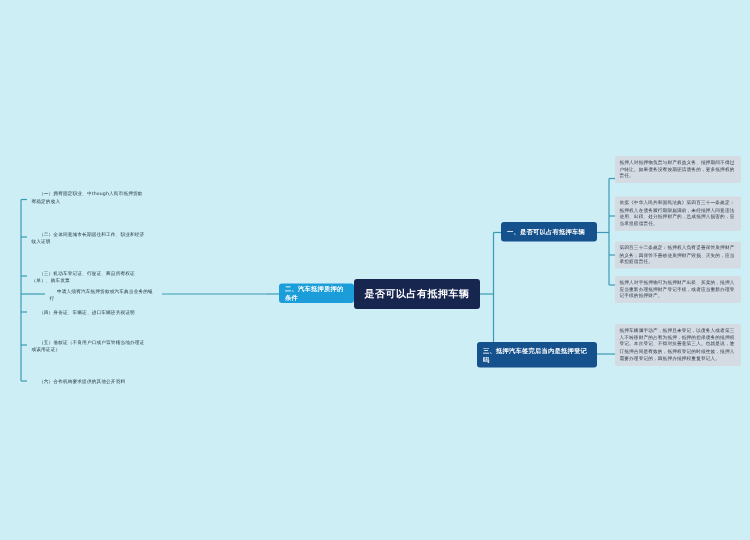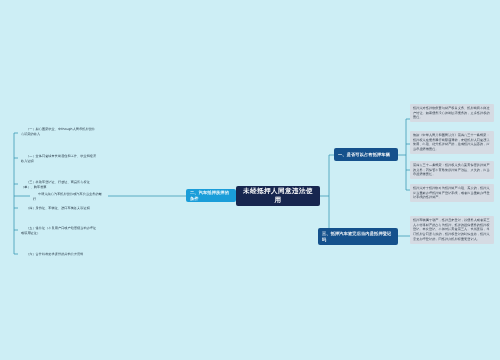--- a/index.html
+++ b/index.html
@@ -117,21 +117,21 @@
     <path d="M398 155 L406 155" stroke="#3a9bb5" stroke-width="0.8" fill="none"></path>
     <path d="M406 119 L406 190" stroke="#3a9bb5" stroke-width="0.8" fill="none"></path>
     <path d="M406 119 L410 119" stroke="#3a9bb5" stroke-width="0.8" fill="none"></path>
     <path d="M406 144 L410 144" stroke="#3a9bb5" stroke-width="0.8" fill="none"></path>
     <path d="M406 170 L410 170" stroke="#3a9bb5" stroke-width="0.8" fill="none"></path>
     <path d="M406 190 L410 190" stroke="#3a9bb5" stroke-width="0.8" fill="none"></path>
 
     <path d="M398 236 L410 236" stroke="#3a9bb5" stroke-width="0.8" fill="none"></path>
   </svg>
 
-  <div class="node node-root" style="left:236px; top:186px; width:84px; height:20px;">未经抵押人同意违法使用</div>
+  <div class="node node-root" style="left:236px; top:186px; width:84px; height:20px;">是否可以占有抵押车辆</div>
 
   <div class="node node-l1-left" style="left:186px; top:189px; width:50px; height:13px;">二、汽车抵押质押的条件</div>
 
   <div class="leaf leaf-left" style="left:30px; top:190px; width:78px;">申请人须有汽车抵押贷款或汽车典当业务的银行</div>
   <div class="leaf leaf-left" style="left:18px; top:125px; width:82px;">（一）拥有固定职业、中though人民币抵押贷款有稳定的收入</div>
   <div class="leaf leaf-left" style="left:18px; top:152px; width:82px;">（二）全体同意城市长期居住和工作、职业和经济收入证明</div>
   <div class="leaf leaf-left" style="left:18px; top:178px; width:82px;">（三）机动车登记证、行驶证、商品所有权证（单）、购车发票</div>
   <div class="leaf leaf-left" style="left:18px; top:204px; width:82px;">（四）身份证、车辆证、进口车辆还关税证明</div>
   <div class="leaf leaf-left" style="left:18px; top:224px; width:82px;">（五）借款证（不良用户口或户籍管辖当地办理证或该用证证）</div>
   <div class="leaf leaf-left" style="left:18px; top:250px; width:82px;">（六）合作机构要求提供的其他公开资料</div>

